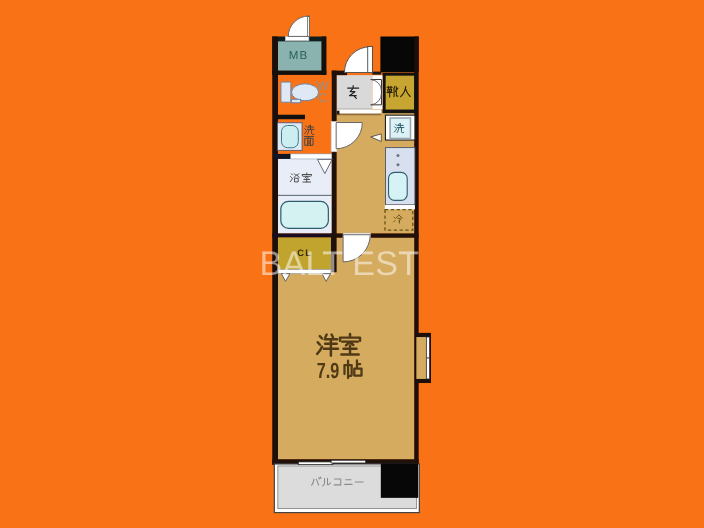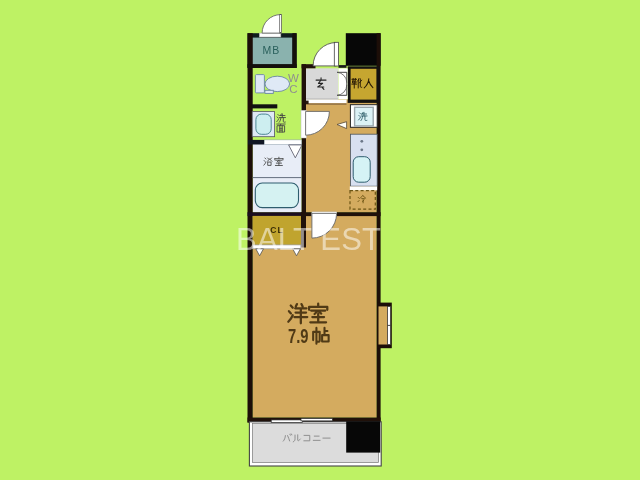--- a/index.html
+++ b/index.html
@@ -1,16 +1,16 @@
 <!DOCTYPE html>
 <html><head>
 <meta charset="utf-8">
 <style>
 html,body{margin:0;padding:0;background:#ffffff;}
-#stage{position:relative;width:640px;height:480px;background:#bef264;overflow:hidden;}
+#stage{position:relative;width:640px;height:480px;background:#f97316;overflow:hidden;}
 svg{position:absolute;left:0;top:0;}
 text{font-family:"Liberation Sans",sans-serif;}
 </style>
 </head>
 <body>
 <div id="stage">
 <svg width="640" height="480" viewBox="0 0 640 480">
 <defs>
 <g id="g-sen" fill="none" stroke-linecap="round" stroke-linejoin="round">
 <path d="M1.6,0.9 L2.6,2.0 M0.7,3.6 L1.7,4.7 M0.4,8.8 C1.2,8.0 2.2,6.6 2.6,5.6"></path>

